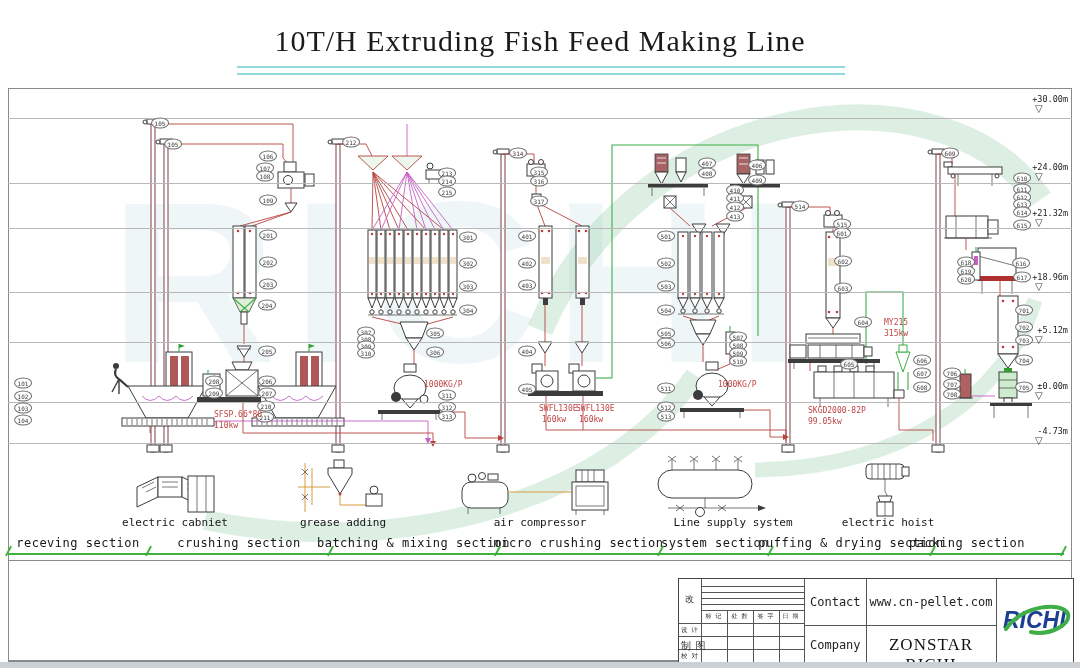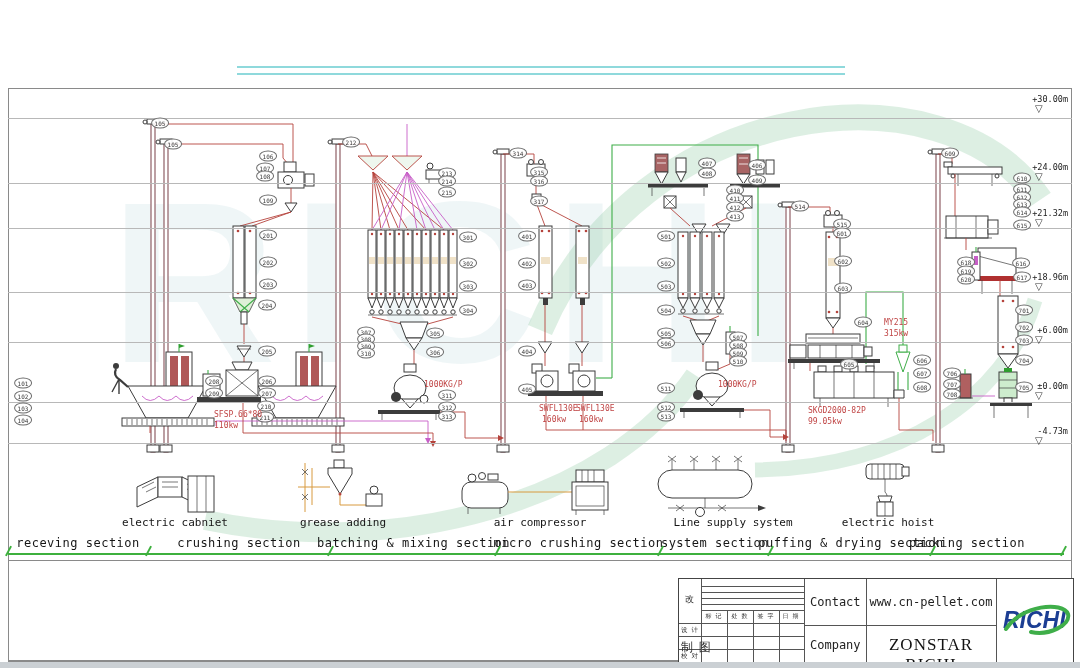--- a/index.html
+++ b/index.html
@@ -54,20 +54,21 @@
   .wt{stroke:#fff;stroke-width:.8;fill:none;}
   .dist{fill:#eef7ee;stroke:#b5433c;stroke-width:.9;}
   .grn{fill:#cdeccd;stroke:#3c3c3c;stroke-width:1;}
   .or{stroke:#d89a3f;stroke-width:1;fill:none;}
 </style>
 </head>
 <body>
 
 <div class="sheet">
 
+  <div class="main-title">10T/H Extruding Fish Feed Making Line</div>
   <div class="tl1"></div>
   <div class="tl2"></div>
 
   <div class="wm">RICHI</div>
 
   <div class="hline" style="left:8px;top:88px;width:1064px;height:1px;"></div>
   <div class="hline" style="left:8px;top:560px;width:1064px;height:1px;"></div>
   <div class="hline" style="left:8px;top:660px;width:1064px;height:1.5px;"></div>
   <div class="vline" style="left:8px;top:88px;width:1px;height:573px;"></div>
   <div class="vline" style="left:1071px;top:88px;width:1px;height:573px;"></div>
@@ -487,21 +488,21 @@
     <div class="tbl" style="left:100px;top:31px;width:1px;height:52px;"></div>
     <div class="tb-text tb-cjk" style="left:0;top:14px;width:22px;text-align:center;font-size:9px;">改</div>
     <div id="tb-headers">
         <span class="tb-text tb-cjk" style="left: 23px; top: 33px; width: 24px; text-align: center; font-size: 6px;">标 记</span>
         <span class="tb-text tb-cjk" style="left: 49px; top: 33px; width: 24px; text-align: center; font-size: 6px;">处 数</span>
         <span class="tb-text tb-cjk" style="left: 75px; top: 33px; width: 24px; text-align: center; font-size: 6px;">签 字</span>
         <span class="tb-text tb-cjk" style="left: 100px; top: 33px; width: 24px; text-align: center; font-size: 6px;">日 期</span>
       </div>
     <div id="tb-rows">
         <span class="tb-text tb-cjk" style="left: 2px; top: 47px; width: 44px; font-size: 6.5px;">设 计</span>
-        <span class="tb-text tb-cjk" style="left: 2px; top: 60px; width: 44px; font-size: 12px;">制 图</span>
+        <span class="tb-text tb-cjk" style="left: 2px; top: 60px; width: 44px; font-size: 10px; font-family: Liberation Serif, serif;">制 图</span>
         <span class="tb-text tb-cjk" style="left: 2px; top: 73px; width: 44px; font-size: 6.5px;">校 对</span>
       </div>
     <div class="tb-text tb-contact" style="left:131px;top:16px;">Contact</div>
     <div class="tb-text tb-url" style="left:187px;top:16px;width:130px;text-align:center;">www.cn-pellet.com</div>
     <div class="tb-text tb-contact" style="left:131px;top:59px;">Company</div>
     <div class="tb-text tb-company" style="left:187px;top:56px;width:130px;text-align:center;">ZONSTAR RICHI</div>
     <div class="logo">
       <span class="logo-text">RICHI</span>
       <svg width="70" height="42" style="position:absolute;left:0;top:0;">
         <path d="M5,30 C20,6 62,2 67,15 C70,26 48,37 30,33" fill="none" stroke="#3fae49" stroke-width="4" stroke-linecap="round"></path>
@@ -613,21 +614,21 @@
       <span class="grid" style="top: 118px;"></span>
       <span class="elev" style="top: 162px;">+24.00m</span>
       <span class="tri" style="top: 172px;">▽</span>
       <span class="grid" style="top: 183px;"></span>
       <span class="elev" style="top: 208px;">+21.32m</span>
       <span class="tri" style="top: 218px;">▽</span>
       <span class="grid" style="top: 228px;"></span>
       <span class="elev" style="top: 272px;">+18.96m</span>
       <span class="tri" style="top: 282px;">▽</span>
       <span class="grid" style="top: 292px;"></span>
-      <span class="elev" style="top: 325px;">+6.00m</span>
+      <span class="elev" style="top: 325px;">+5.12m</span>
       <span class="tri" style="top: 335px;">▽</span>
       <span class="grid" style="top: 342px;"></span>
       <span class="elev" style="top: 381px;">±0.00m</span>
       <span class="tri" style="top: 391px;">▽</span>
       <span class="grid" style="top: 402px;"></span>
       <span class="elev" style="top: 426px;">-4.73m</span>
       <span class="tri" style="top: 436px;">▽</span>
       <span class="grid" style="top: 443px;"></span>
       <span class="spec" style="left: 214px; top: 410px;">SFSP.66*80</span>
       <span class="spec" style="left: 214px; top: 421px;">110kw</span>

